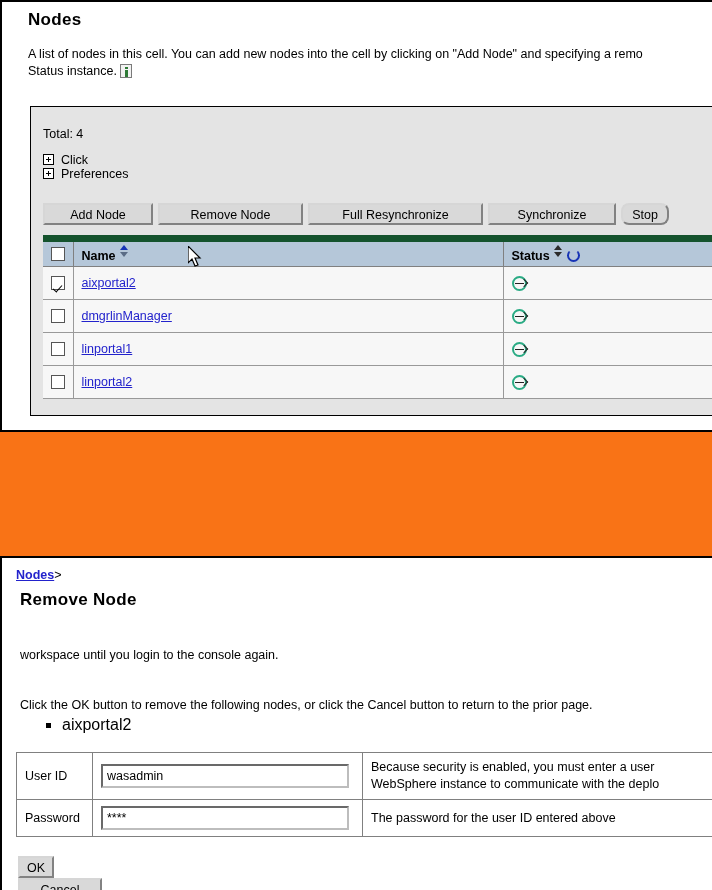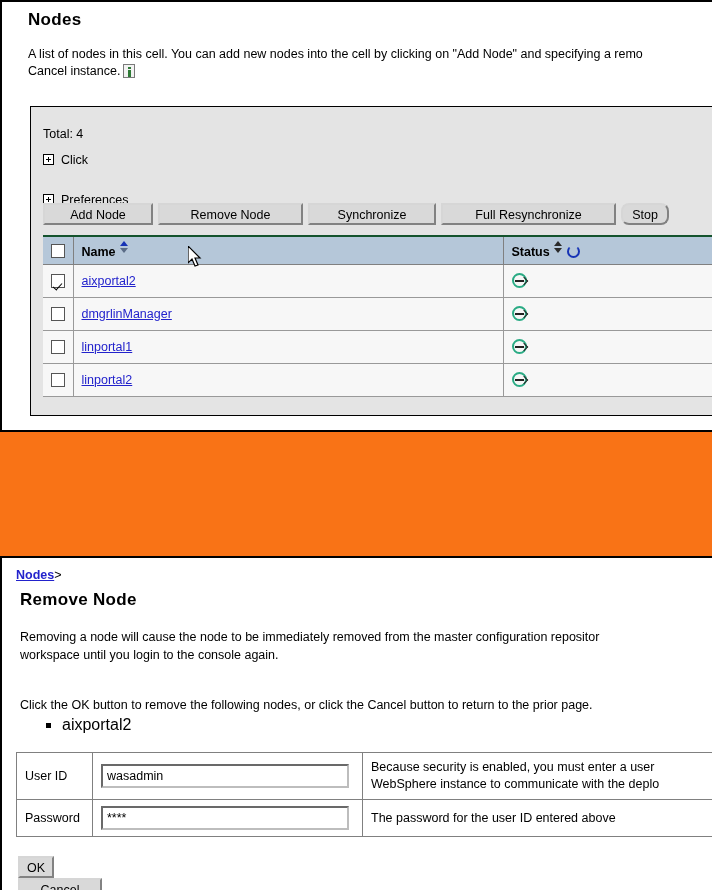--- a/index.html
+++ b/index.html
@@ -83,21 +83,21 @@
     color: #000;
   }
   .expander {
     position: absolute;
     left: 12px;
     font-size: 12.5px;
     color: #000;
     white-space: nowrap;
   }
   .expander.filter { top: 46px; }
-  .expander.prefs  { top: 86px; }
+  .expander.prefs  { top: 60px; }
   .plus-box {
     display: inline-block;
     width: 11px; height: 11px;
     border: 1px solid #000;
     background: #ffffff;
     position: relative;
     vertical-align: -1px;
     margin-right: 7px;
   }
   .plus-box::before {
@@ -145,21 +145,21 @@
     position: absolute;
     left: 12px; top: 128px;
     width: 690px;
     border-collapse: collapse;
     font-size: 12.5px;
     table-layout: fixed;
     background: #f7f7f7;
   }
   .nodes-table th {
     background: #b5c7d9;
-    border-top: 2px solid #14532d;
+    border-top: 7px solid #14532d;
     border-bottom: 1px solid #808080;
     border-right: 1px solid #808080;
     text-align: left;
     font-weight: bold;
     height: 28px;
     padding: 0 0 0 8px;
     color: #000;
     font-size: 12.5px;
   }
   .nodes-table th.cb-col { width: 30px; padding: 0; text-align: center; }
@@ -362,41 +362,41 @@
 
 <div class="page">
 
   <div class="panel-nodes">
 
     <div class="page-title">Nodes</div>
 
     <div class="page-desc">
       <span>A list of nodes in this cell. You can add new nodes into the cell by clicking on "Add Node" and specifying a remo</span>
       <span class="line2">
-        <span>Cancel instance.</span><span class="info-icon"></span>
+        <span>Status instance.</span><span class="info-icon"></span>
       </span>
     </div>
 
     <div class="coll-box">
 
       <div class="coll-total">Total: 4</div>
 
       <div class="expander filter">
         <span class="plus-box"></span><span>Click</span>
       </div>
 
       <div class="expander prefs">
         <span class="plus-box"></span><span>Preferences</span>
       </div>
 
       <div class="btn-row">
         <button class="btn add">Add Node</button>
         <button class="btn remove">Remove Node</button>
+        <button class="btn fullsync">Full Resynchronize</button>
         <button class="btn sync">Synchronize</button>
-        <button class="btn fullsync">Full Resynchronize</button>
         <button class="btn stop">Stop</button>
       </div>
 
       <table class="nodes-table">
         <thead>
           <tr>
             <th class="cb-col">
               <span class="cbx"></span>
             </th>
             <th class="name-col">
@@ -463,21 +463,21 @@
 
   <div class="panel-remove">
 
     <div class="breadcrumb">
       <a>Nodes</a><span>&gt;</span>
     </div>
 
     <div class="remove-title">Remove Node</div>
 
     <div class="remove-desc">
-      <span>Removing a node will cause the node to be immediately removed from the master configuration repositor</span><br>
+      <br>
       <span>workspace until you login to the console again.</span>
     </div>
 
     <div class="remove-instr">Click the OK button to remove the following nodes, or click the Cancel button to return to the prior page.</div>
 
     <ul class="node-list">
       <li>aixportal2</li>
     </ul>
 
     <table class="cred-table">

